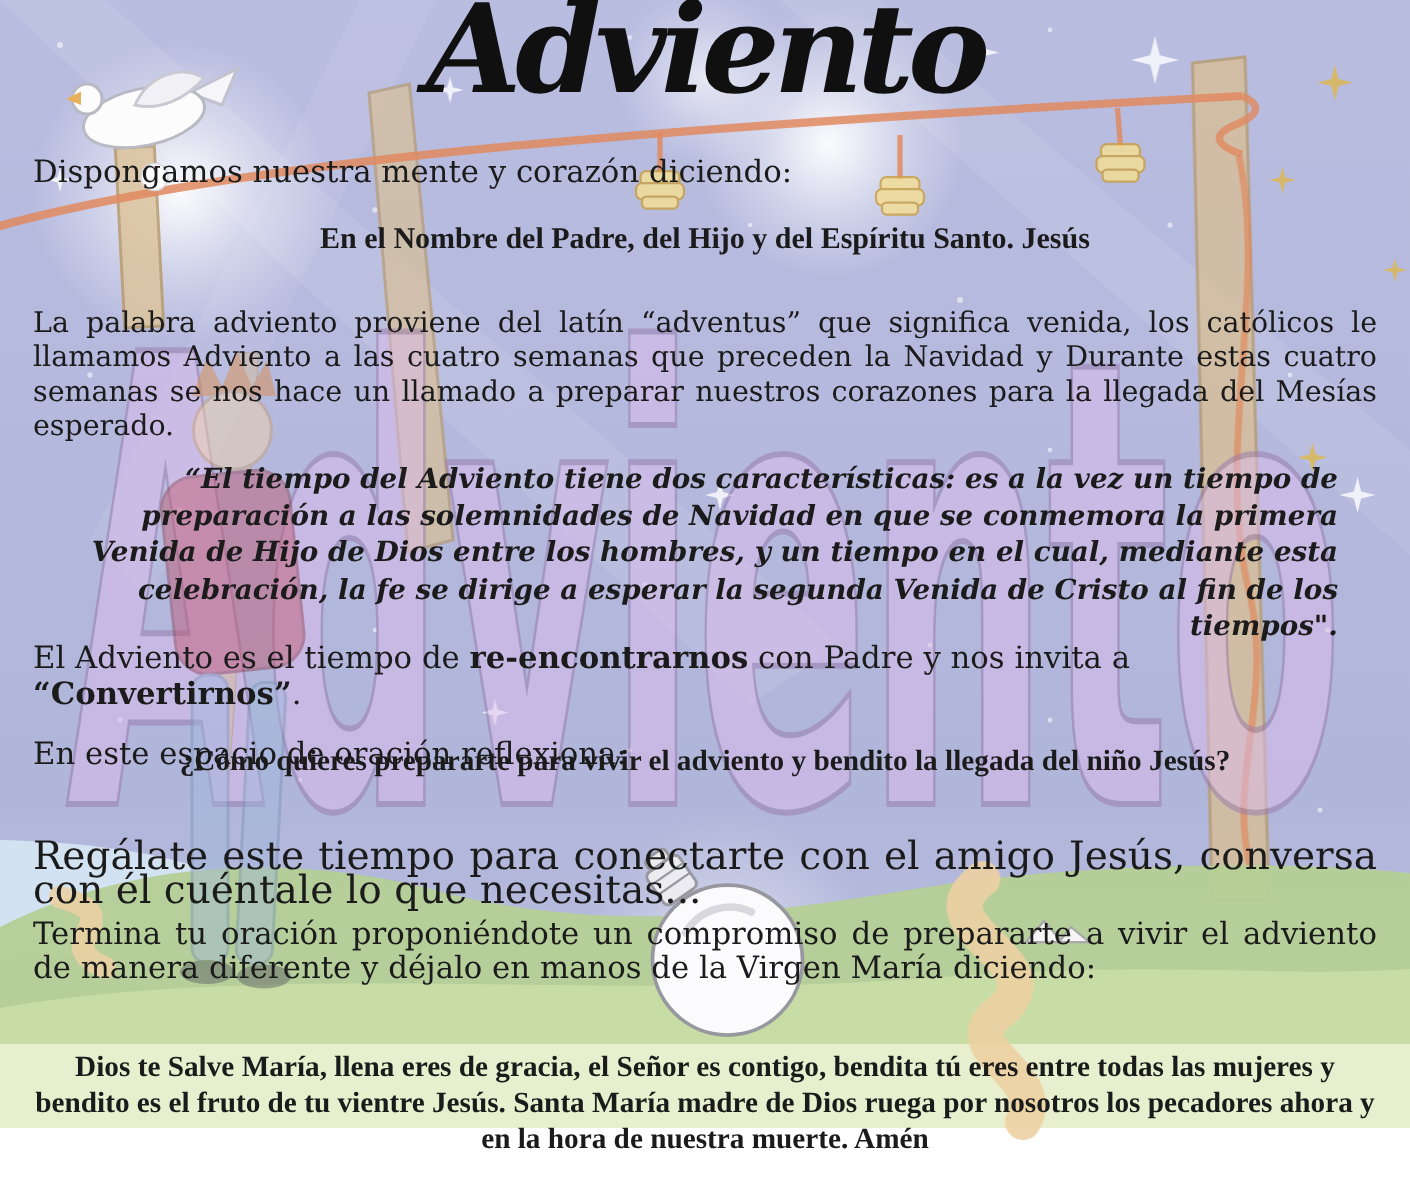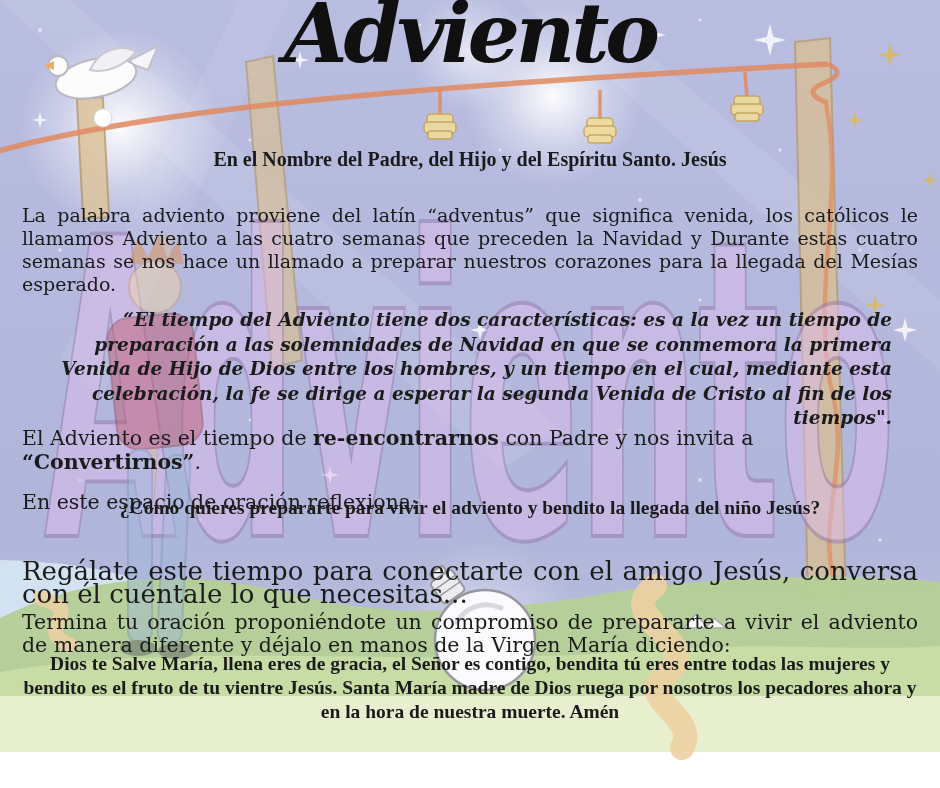--- a/index.html
+++ b/index.html
@@ -19,21 +19,21 @@
   .def{top:204px;text-align:justify;font-size:19px;line-height:23px;}
   .quote{top:308px;left:48px;right:48px;text-align:right;font-weight:bold;font-style:italic;
          font-size:18.5px;line-height:24.5px;}
   .reenc{top:426px;font-size:20.5px;}
   .reenc .b{font-weight:bold;}
   .refl-intro{top:490px;font-size:20.5px;}
   .refl-q{top:497px;text-align:center;font-weight:bold;font-size:19.5px;
           font-family:"Liberation Serif",serif;}
   .gift{top:560px;text-align:justify;font-size:26px;line-height:23px;}
   .closing{top:611px;text-align:justify;font-size:20.5px;line-height:23px;}
-  .prayer{top:652px;left:20px;right:20px;text-align:center;font-weight:bold;font-size:19.5px;
+  .prayer{top:700px;left:20px;right:20px;text-align:center;font-weight:bold;font-size:19.5px;
           line-height:24px;font-family:"Liberation Serif",serif;}
 </style>
 </head>
 <body>
 
 <div class="page">
 
   <svg class="bg" viewBox="0 0 940 788">
     <defs>
       <radialGradient id="glow" cx="50%" cy="50%" r="50%">
@@ -184,20 +184,21 @@
     </g>
 
     <g transform="translate(700,622)" fill="#f5f5f5" stroke="#a9a9a9" stroke-width="1.5">
       <polygon points="-16,6 -4,-8 8,6"></polygon>
       <polygon points="6,6 14,-4 26,6"></polygon>
     </g>
   </svg>
 
   <div class="txt title">Adviento</div>
 
+  <div class="txt intro">Dispongamos nuestra mente y corazón diciendo:</div>
 
   <div class="txt cross">En el Nombre del Padre, del Hijo y del Espíritu Santo. Jesús</div>
 
   <div class="txt def">La palabra adviento proviene del latín “adventus” que significa venida, los católicos le llamamos Adviento a las cuatro semanas que preceden la Navidad y Durante estas cuatro semanas se nos hace un llamado a preparar nuestros corazones para la llegada del Mesías esperado.</div>
 
   <div class="txt quote">“El tiempo del Adviento tiene dos características: es a la vez un tiempo de preparación a las solemnidades de Navidad en que se conmemora la primera Venida de Hijo de Dios entre los hombres, y un tiempo en el cual, mediante esta celebración, la fe se dirige a esperar la segunda Venida de Cristo al fin de los tiempos".</div>
 
   <div class="txt reenc">
     <span>El Adviento es el tiempo de </span><span class="b">re-encontrarnos</span><span> con Padre y nos invita a </span><span class="b">“Convertirnos”</span><span>.</span>
   </div>

